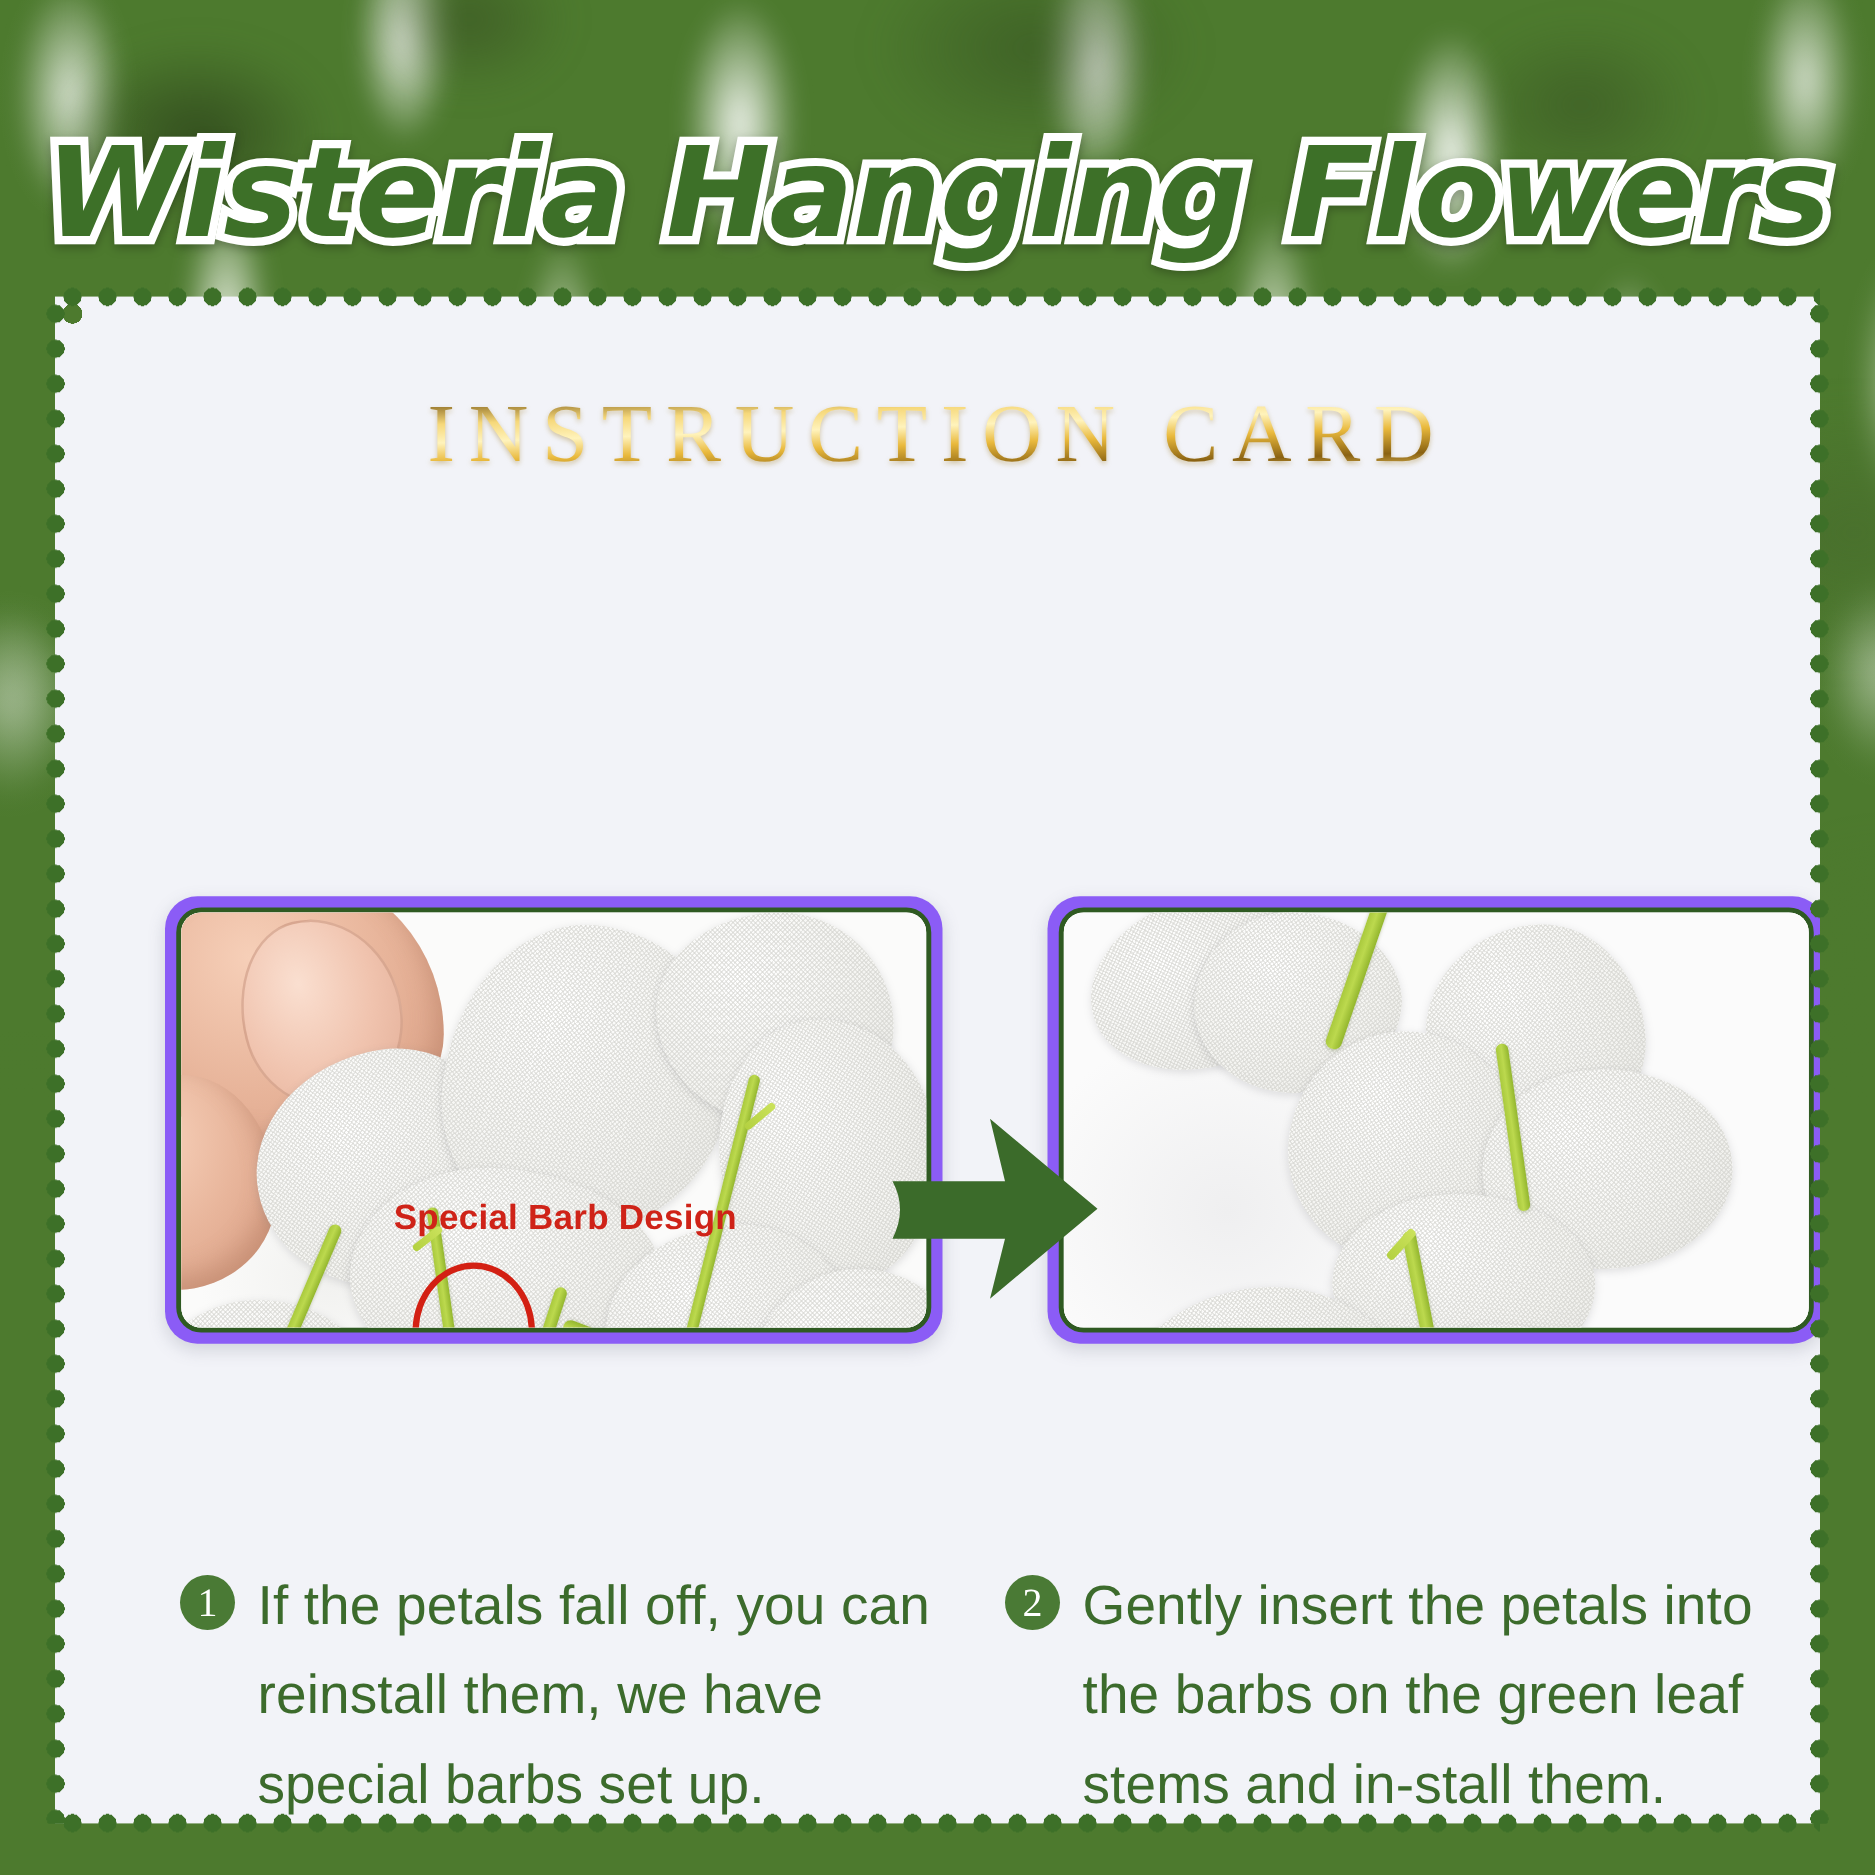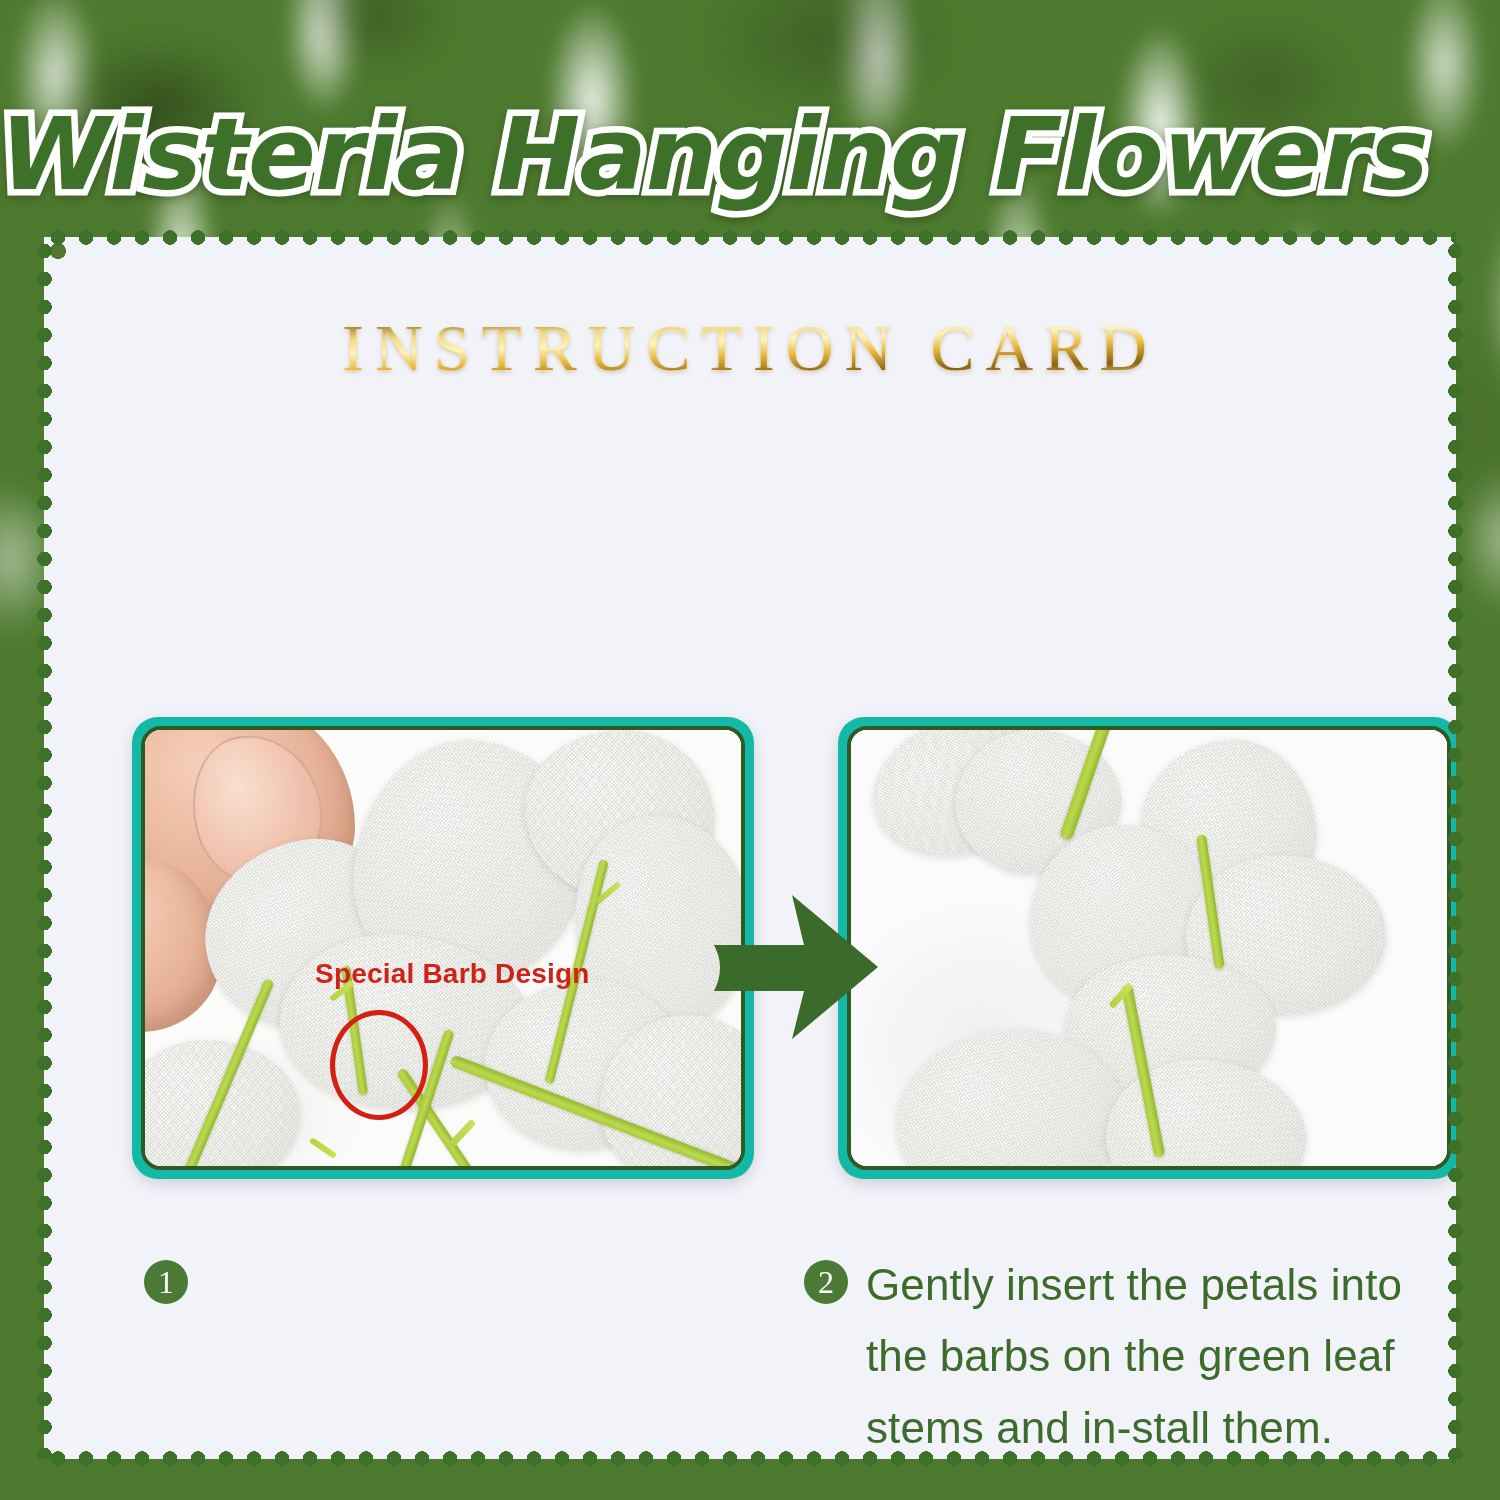--- a/index.html
+++ b/index.html
@@ -80,21 +80,21 @@
   .bg-photo .edgewash {
     position:absolute; inset:0;
     background:
       linear-gradient(to right, rgba(77,122,46,.30) 0%, rgba(77,122,46,0) 8%),
       linear-gradient(to left,  rgba(77,122,46,.30) 0%, rgba(77,122,46,0) 8%);
   }
 
   
   .title-wrap {
     position:absolute; left:0; top:96px; width:1500px;
-    text-align:left; z-index:6;
+    text-align:center; z-index:6;
   }
   .title {
     display:inline-block;
     font-family:"DejaVu Sans", sans-serif;
     font-size:100px;
     font-weight:bold;
     font-style:italic;
     letter-spacing:-1px;
     color:#3d7028;
     -webkit-text-stroke:13px #ffffff;
@@ -154,22 +154,22 @@
     background-clip:text;
     color:transparent;
     -webkit-text-fill-color:transparent;
     filter:drop-shadow(0 2px 2px rgba(150,110,10,.35));
     white-space:nowrap;
   }
 
   
   .photo {
     position:absolute;
-    top:480px; width:622px; height:462px;
-    background:#14b8a6;
+    top:480px; width:622px; height:358px;
+    background:#8b5cf6;
     border-radius:26px;
     padding:9px;
     box-shadow:0 5px 14px rgba(90,95,120,.22);
   }
   .photo .inner {
     position:relative;
     width:100%; height:100%;
     border:4px solid #2f5a22;
     border-radius:20px;
     overflow:hidden;
@@ -359,20 +359,21 @@
     </div>
 
     <svg class="arrow" viewBox="0 0 176 160">
       <path d="M6 58 C14 73 14 88 6 104 L96 104 L84 152 L170 80 L84 8 L96 58 Z" fill="#3b6b2a"></path>
     </svg>
 
     <div class="steps">
 
       <div class="step step-1">
         <div class="badge">1</div>
+        <div class="step-text">If the petals fall off, you can reinstall them, we have special barbs set up.</div>
       </div>
 
       <div class="step step-2">
         <div class="badge">2</div>
         <div class="step-text">Gently insert the petals into the barbs on the green leaf stems and in-stall them.</div>
       </div>
 
     </div>
   </div>
 

